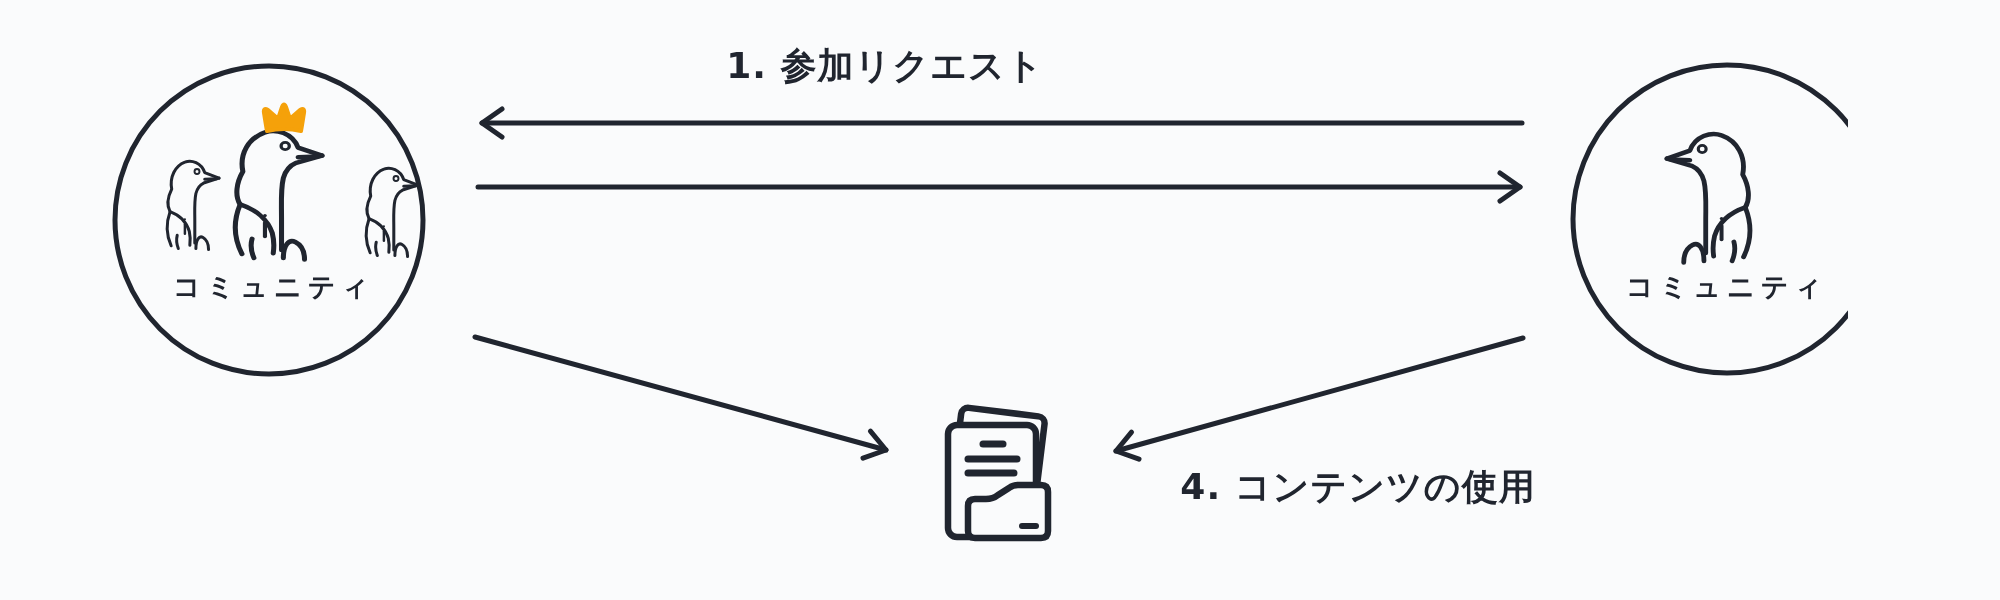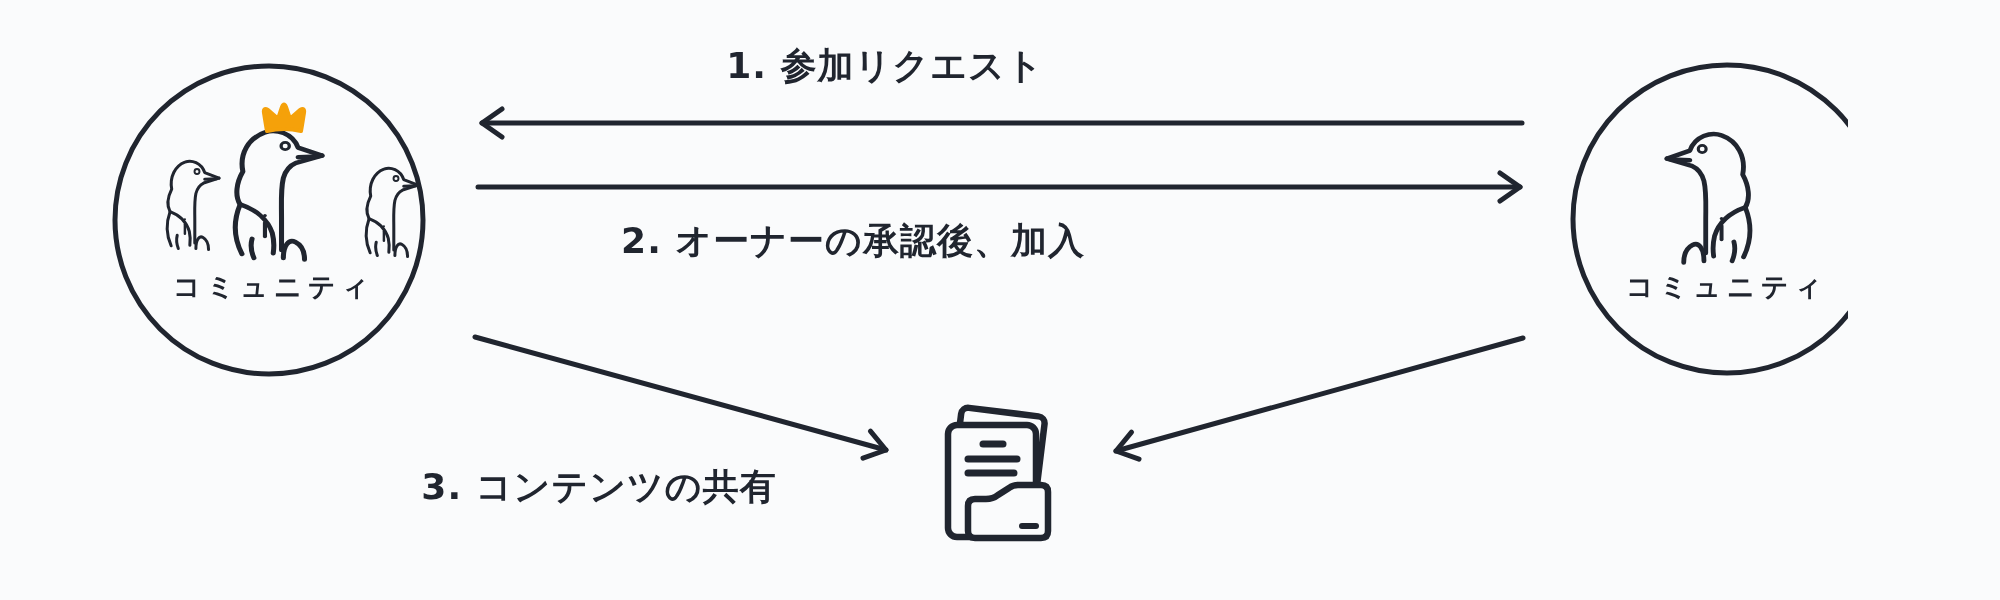--- a/index.html
+++ b/index.html
@@ -104,18 +104,17 @@
       <path d="M968,459 L1017,459" class="ink-stroke round" stroke-width="7"></path>
       <path d="M968,473 L1014,473" class="ink-stroke round" stroke-width="7"></path>
 
       <path d="M968,531 L968,506 Q968,499 975,499 L986,499 Q993,499 998,495 L1009,488 Q1013,485 1018,485 L1041,485 Q1048,485 1048,492 L1048,531 Q1048,538 1041,538 L975,538 Q968,538 968,531 Z" class="ink-stroke fill-bg round" stroke-width="6.5"></path>
 
       <path d="M1022,526 L1036,526" class="ink-stroke round" stroke-width="6"></path>
     </g>
   </svg>
 
   <div class="lbl" style="left:885px;top:66px;">1. 参加リクエスト</div>
-  <div class="lbl" style="left:853px;top:241px;">2. オーナーの承認後、加入</div>
-  <div class="lbl" style="left:599px;top:487px;">3. コンテンツの共有</div>
+  <div class="lbl" style="left:1358px;top:487px;">4. コンテンツの使用</div>
   <div class="lbl circle-lbl" style="left:274px;top:287px;">コミュニティ</div>
   <div class="lbl circle-lbl" style="left:1727px;top:287px;">コミュニティ</div>
 
 </div>
 
 </body></html>

